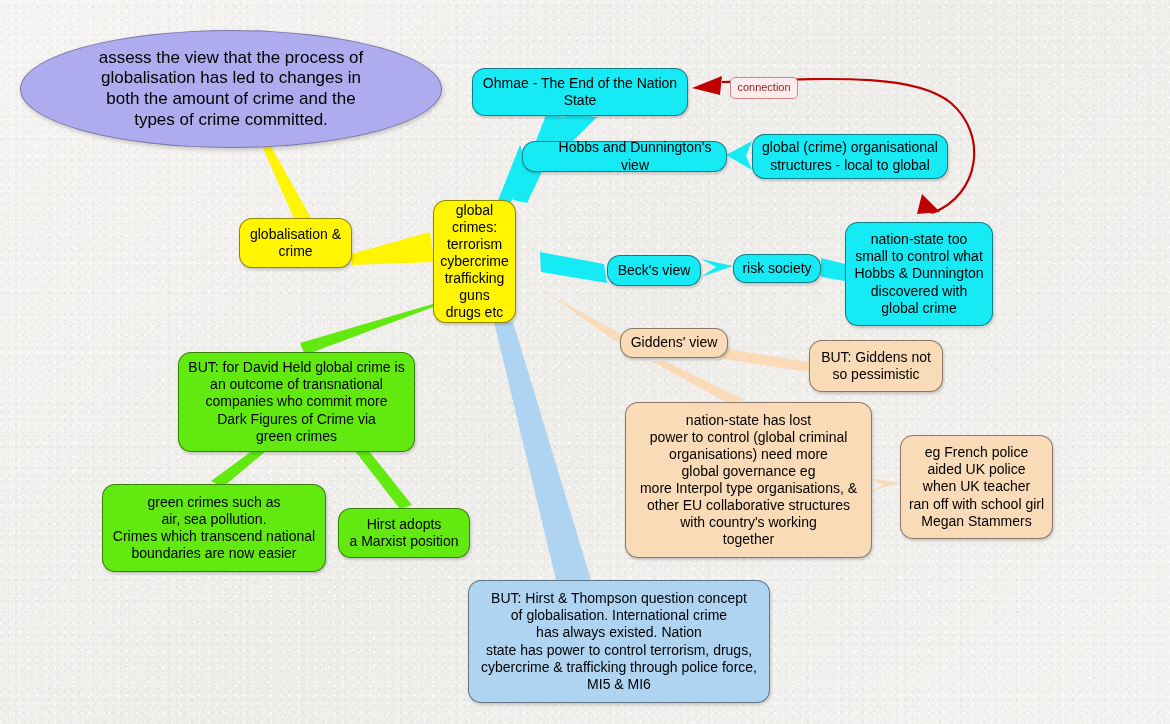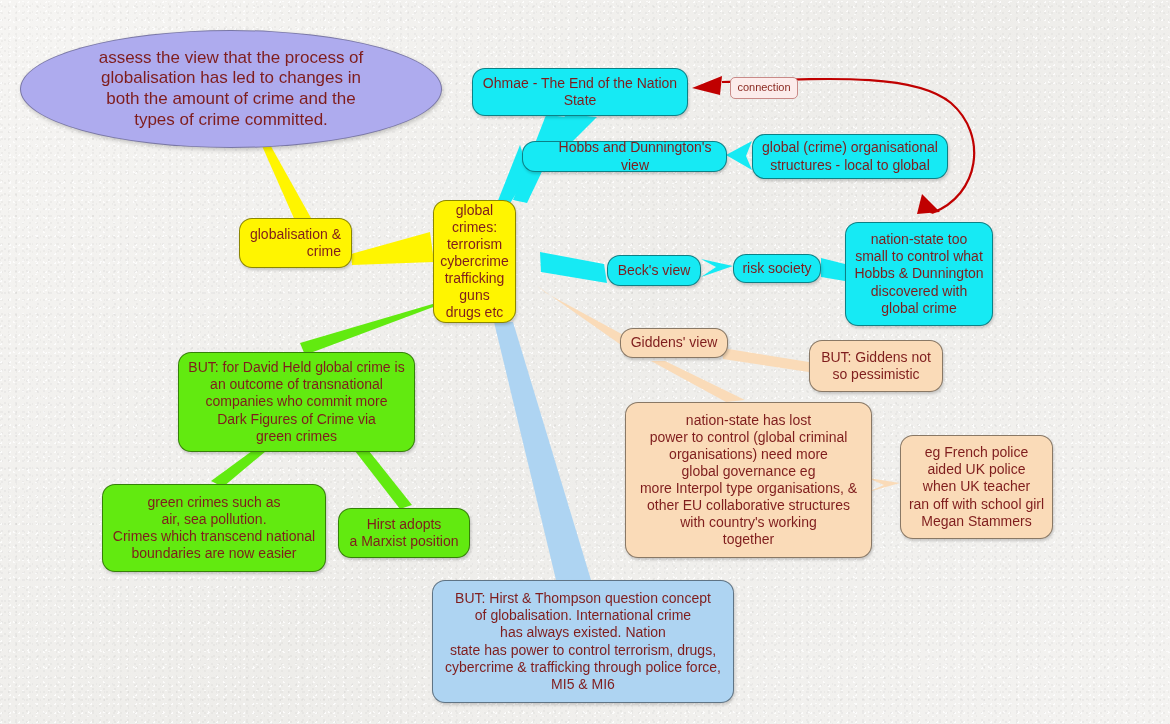--- a/index.html
+++ b/index.html
@@ -30,21 +30,21 @@
     width: 1170px;
     height: 724px;
   }
   .node {
     position: absolute;
     box-sizing: border-box;
     display: flex;
     align-items: center;
     justify-content: center;
     text-align: center;
-    color: #7f1d1d;
+    color: #000000;
     line-height: 1.22;
     white-space: pre-line;
     z-index: 5;
   }
   .node.rect {
     border-radius: 13px;
     border: 1px solid rgba(0,0,0,0.45);
     box-shadow: 1px 2px 3px rgba(0,0,0,0.18);
     padding: 4px 7px;
   }
@@ -59,21 +59,21 @@
     border: 1px solid #c98b88;
     box-shadow: none;
     padding: 2px 6px;
   }
 
   .c-purple { background: #aeabee; }
   .c-cyan   { background: #16eaf4; border-color: #0fb9c2; }
   .c-yellow { background: #fff500; border-color: #d2c800; }
   .c-green  { background: #62ea10; border-color: #4dbd0c; }
   .c-peach  { background: #fadbb8; border-color: #c9a57f; }
-  .c-blue   { background: #aed4f2; border-color: #7fa6c4; }
+  .c-blue   { background: #aed4f2; border-color: #7fa6c4; margin-left: 36px; }
   .c-tag    { background: #fceceb; color: #8b2a22; }
 
   .fs17 { font-size: 17px; }
   .fs14 { font-size: 14px; }
   .fs11 { font-size: 11px; }
 </style>
 </head>
 <body>
 
 <div id="canvas">
@@ -128,21 +128,21 @@
   <div class="node rect c-cyan fs14" style="left:472px; top:68px; width:216px; height:48px;">Ohmae - The End of the Nation
 State</div>
 
   <div class="node tag c-tag fs11" style="left:730px; top:77px; width:68px; height:22px;">connection</div>
 
   <div class="node rect c-cyan fs14" style="left:522px; top:141px; width:205px; height:31px;padding-left:28px;">Hobbs and Dunnington's view</div>
 
   <div class="node rect c-cyan fs14" style="left:752px; top:134px; width:196px; height:45px;">global (crime) organisational
 structures - local to global</div>
 
-  <div class="node rect c-yellow fs14" style="left:239px; top:218px; width:113px; height:50px;text-align:right;">globalisation &amp;
+  <div class="node rect c-yellow fs14" style="left:239px; top:218px; width:113px; height:50px;">globalisation &amp;
 crime</div>
 
   <div class="node rect c-yellow fs14" style="left:433px; top:200px; width:83px; height:123px;">global crimes:
 terrorism
 cybercrime
 trafficking
 guns
 drugs etc</div>
 
   <div class="node rect c-cyan fs14" style="left:607px; top:255px; width:94px; height:31px;">Beck's view</div>

